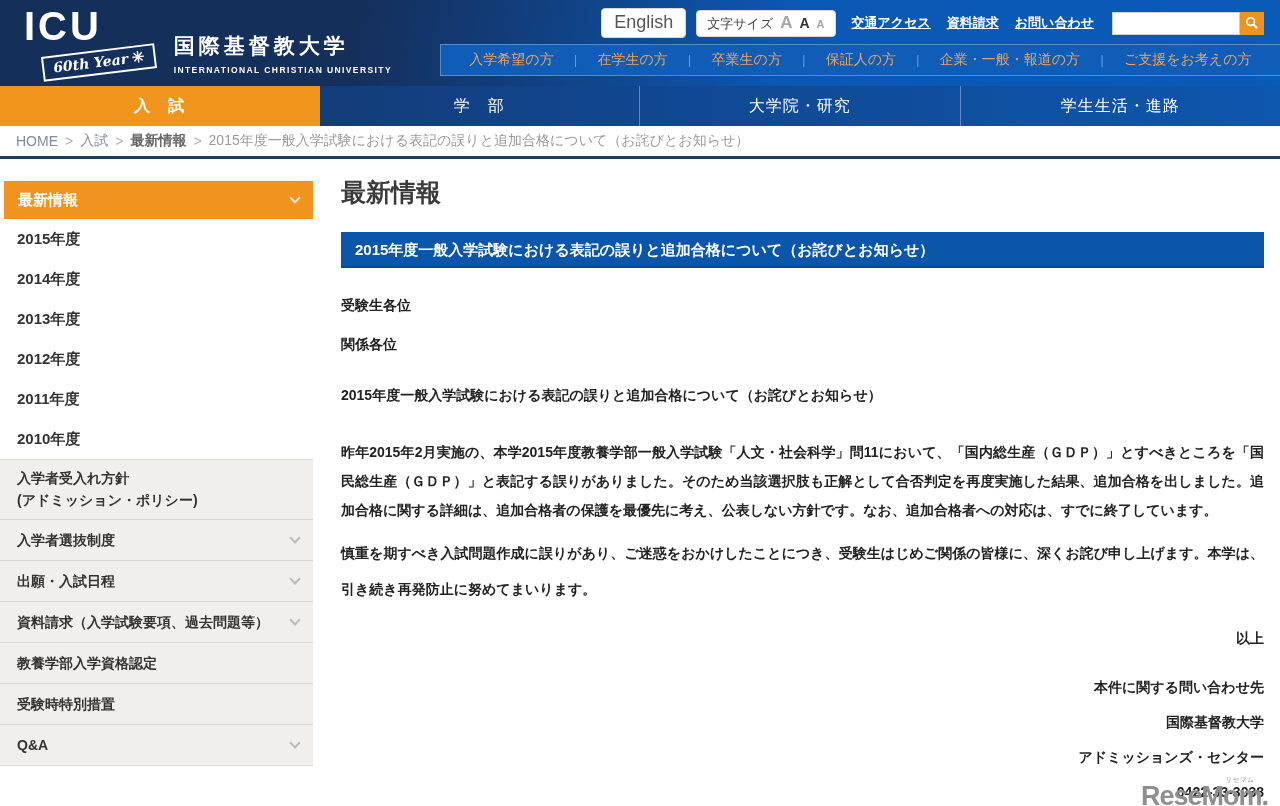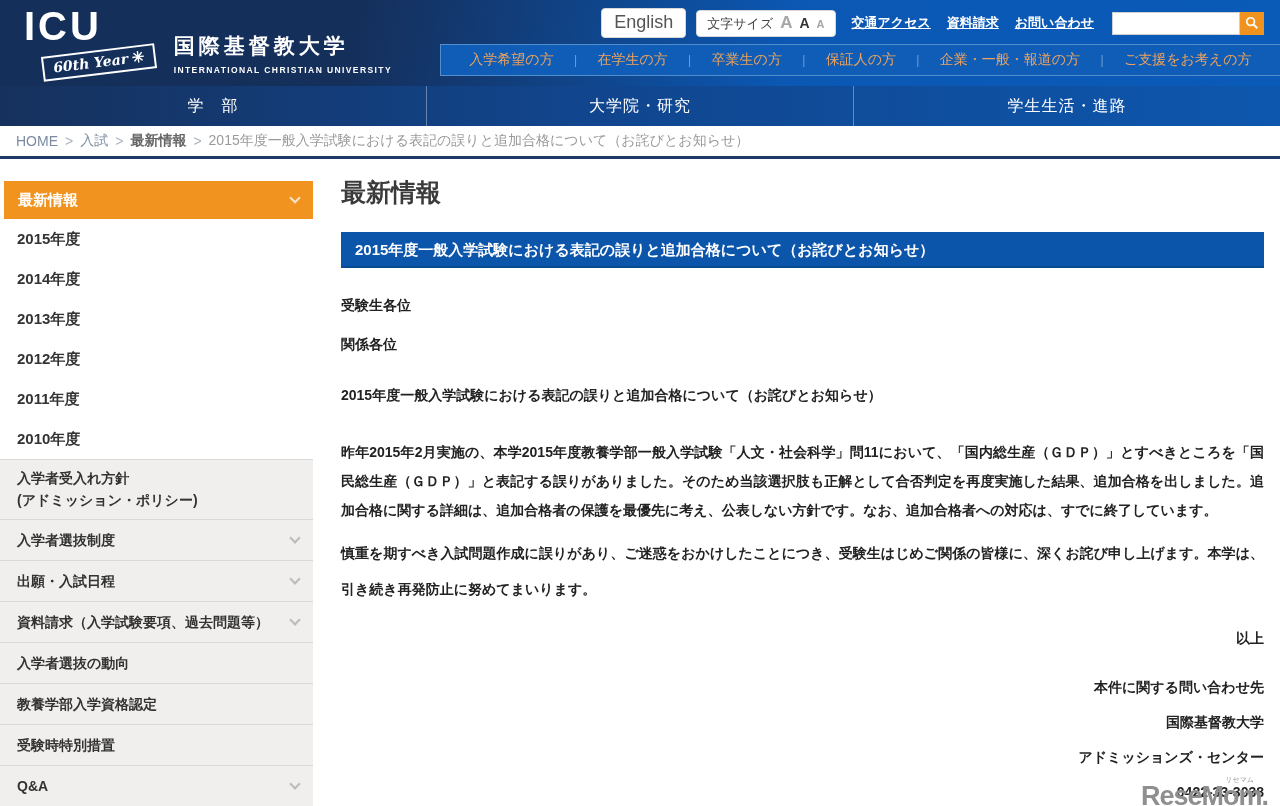--- a/index.html
+++ b/index.html
@@ -155,20 +155,21 @@
       <span class="aud-sep">|</span>
       <span class="aud-link">保証人の方</span>
       <span class="aud-sep">|</span>
       <span class="aud-link">企業・一般・報道の方</span>
       <span class="aud-sep">|</span>
       <span class="aud-link">ご支援をお考えの方</span>
     </div>
   </div>
 
   <nav class="main-nav">
+    <div class="nav-item active">入　試</div>
     <div class="nav-item">学　部</div>
     <div class="nav-item">大学院・研究</div>
     <div class="nav-item">学生生活・進路</div>
   </nav>
 
   <div class="breadcrumb">
     <span class="bc-link">HOME</span>
     <span class="bc-sep">&gt;</span>
     <span class="bc-link">入試</span>
     <span class="bc-sep">&gt;</span>
@@ -201,23 +202,20 @@
           <span class="lbl">入学者選抜制度</span>
           <span class="chev"></span>
         </div>
         <div class="menu-item">
           <span class="lbl">出願・入試日程</span>
           <span class="chev"></span>
         </div>
         <div class="menu-item">
           <span class="lbl">資料請求（入学試験要項、過去問題等）</span>
           <span class="chev"></span>
-        </div>
-        <div class="menu-item">
-          <span class="lbl">入学者選抜の動向</span>
         </div>
         <div class="menu-item">
           <span class="lbl">教養学部入学資格認定</span>
         </div>
         <div class="menu-item">
           <span class="lbl">受験時特別措置</span>
         </div>
         <div class="menu-item">
           <span class="lbl">Q&amp;A</span>
           <span class="chev"></span>

